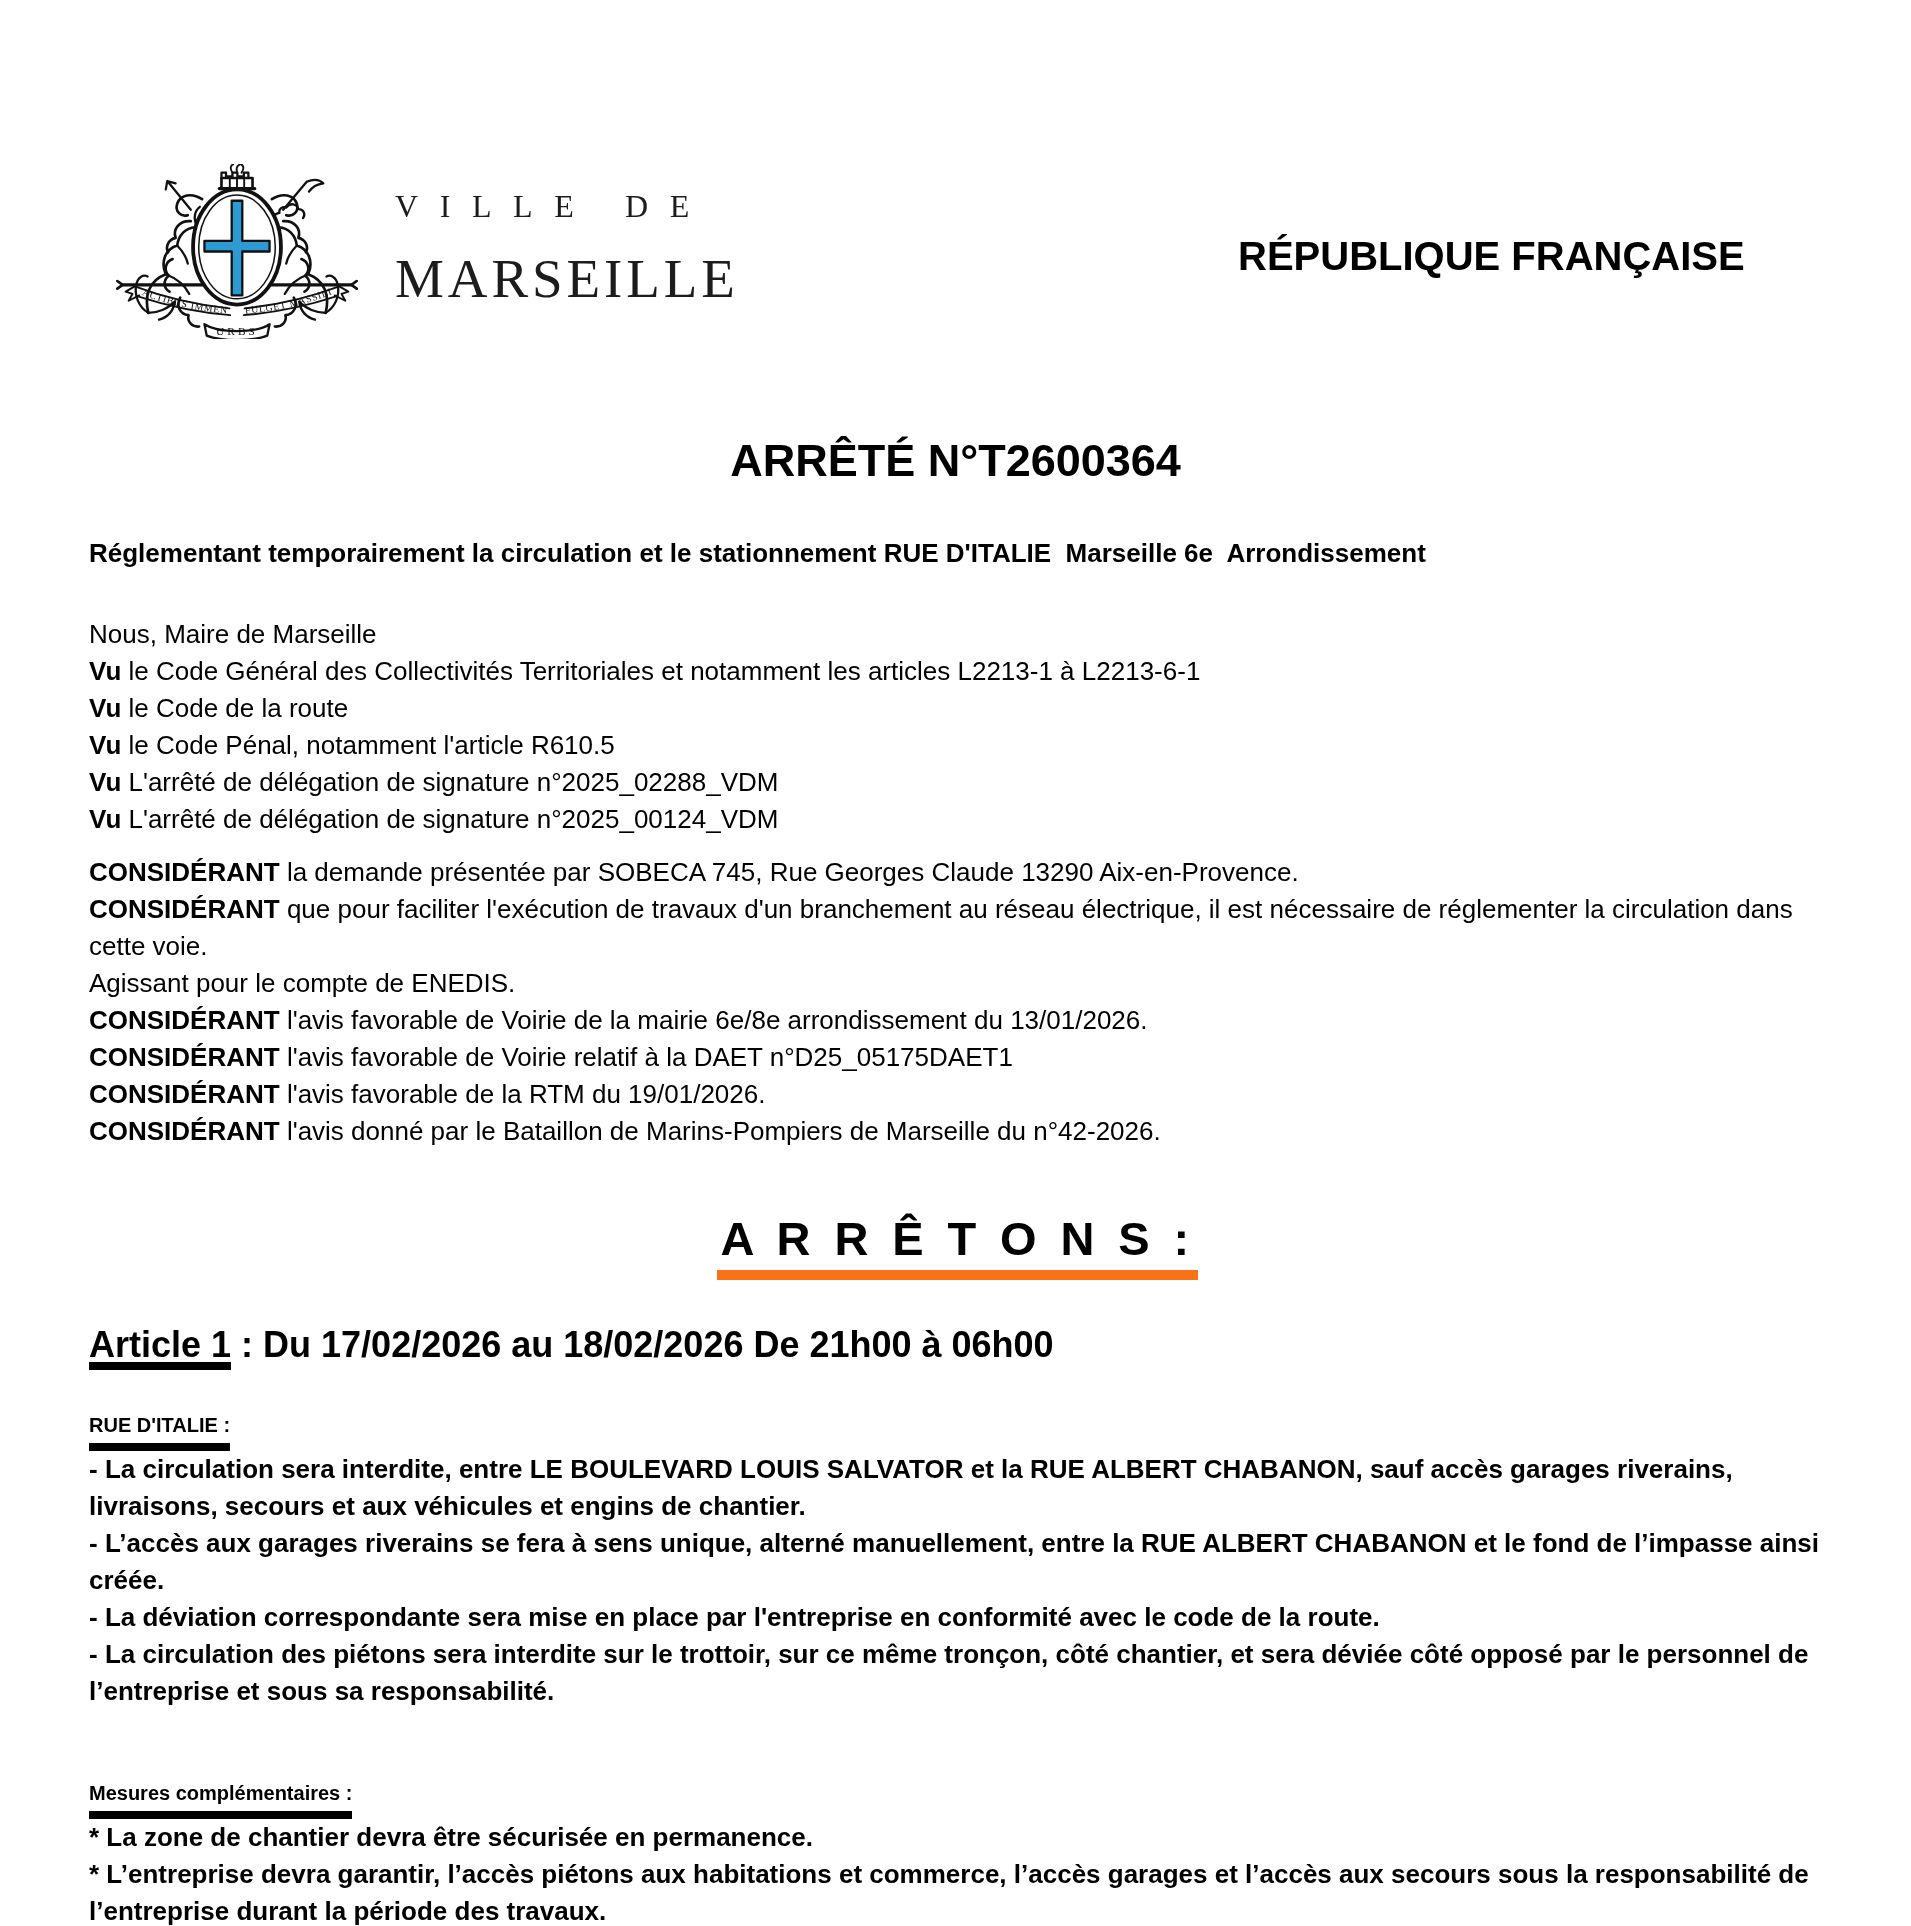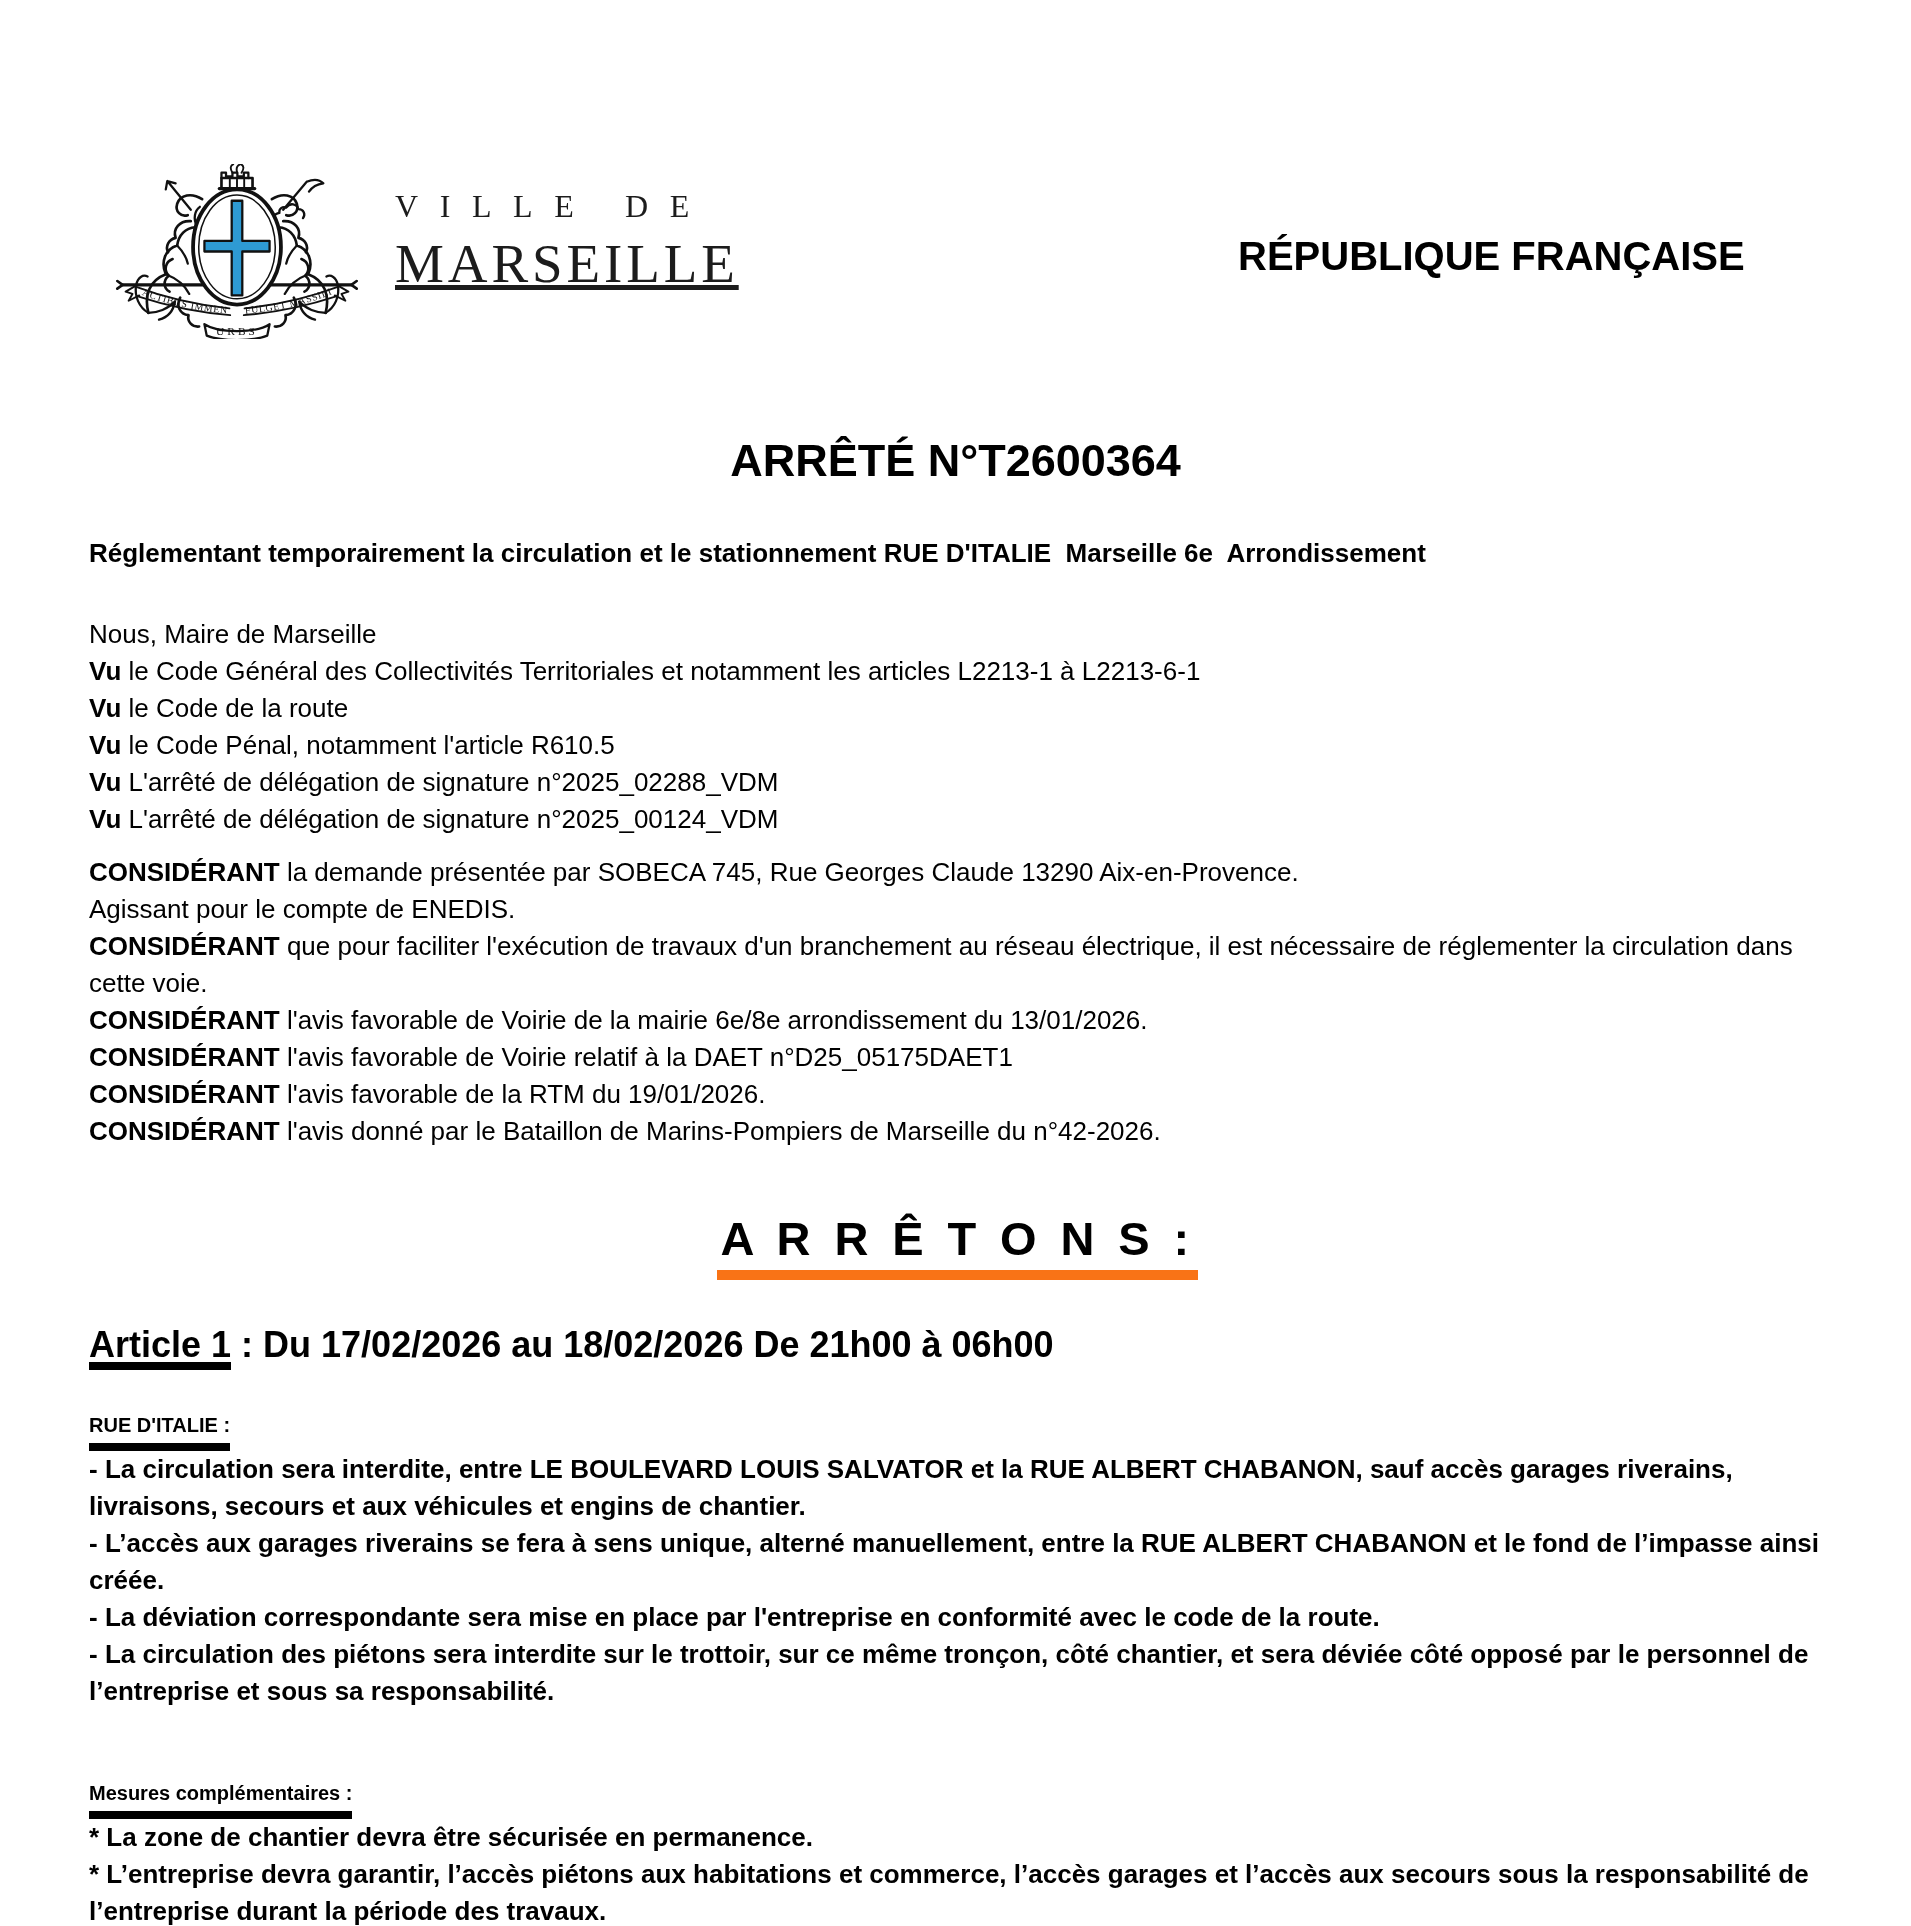--- a/index.html
+++ b/index.html
@@ -9,21 +9,21 @@
     font-family: "Liberation Sans", "DejaVu Sans", sans-serif;
     color: #000;
   }
   .page { position: relative; width: 1911px; height: 2703px; background: #fff; overflow: hidden; }
 
   
   .logo-block { position: absolute; left: 112px; top: 164px; display: flex; align-items: flex-start; }
   .coa { width: 250px; height: 175px; flex: 0 0 auto; }
   .logo-text { margin-left: 33px; font-family: "Liberation Serif", "DejaVu Serif", serif; color: #1c1c1c; }
   .logo-ville { font-size: 32px; letter-spacing: 21.6px; margin-top: 24px; white-space: nowrap; }
-  .logo-mars  { font-size: 55px; letter-spacing: 3.9px; margin-top: 7px; white-space: nowrap; text-decoration: underline; }
+  .logo-mars  { font-size: 55px; letter-spacing: 3.9px; margin-top: 22px; white-space: nowrap; }
   .republique { position: absolute; left: 1238px; top: 234px; font-size: 40px; font-weight: bold; white-space: nowrap; }
 
   
   .title { position: absolute; top: 435px; left: 0; width: 100%; margin: 0; text-align: center;
            font-size: 45px; font-weight: bold; }
 
   
   .content { position: absolute; left: 89px; top: 535px; width: 1737px;
              font-size: 26px; line-height: 37px; }
   .content p { margin: 0; }
@@ -129,22 +129,22 @@
         <div class="doc-line"><span>Nous, Maire de Marseille</span></div>
         <div class="doc-line"><span class="b">Vu</span><span> le Code Général des Collectivités Territoriales et notamment les articles L2213-1 à L2213-6-1</span></div>
         <div class="doc-line"><span class="b">Vu</span><span> le Code de la route</span></div>
         <div class="doc-line"><span class="b">Vu</span><span> le Code Pénal, notamment l'article R610.5</span></div>
         <div class="doc-line"><span class="b">Vu</span><span> L'arrêté de délégation de signature n°2025_02288_VDM</span></div>
         <div class="doc-line"><span class="b">Vu</span><span> L'arrêté de délégation de signature n°2025_00124_VDM</span></div>
       </div>
 
     <div class="considerants">
         <div class="doc-line"><span class="b">CONSIDÉRANT</span><span> la demande présentée par SOBECA 745, Rue Georges Claude 13290 Aix-en-Provence.</span></div>
+        <div class="doc-line"><span class="b">CONSIDÉRANT</span><span> que pour faciliter l'exécution de travaux d'un branchement au réseau électrique, il est nécessaire de réglementer la circulation dans cette voie.</span></div>
         <div class="doc-line"><span>Agissant pour le compte de ENEDIS.</span></div>
-        <div class="doc-line"><span class="b">CONSIDÉRANT</span><span> que pour faciliter l'exécution de travaux d'un branchement au réseau électrique, il est nécessaire de réglementer la circulation dans cette voie.</span></div>
         <div class="doc-line"><span class="b">CONSIDÉRANT</span><span> l'avis favorable de Voirie de la mairie 6e/8e arrondissement du 13/01/2026.</span></div>
         <div class="doc-line"><span class="b">CONSIDÉRANT</span><span> l'avis favorable de Voirie relatif à la DAET n°D25_05175DAET1</span></div>
         <div class="doc-line"><span class="b">CONSIDÉRANT</span><span> l'avis favorable de la RTM du 19/01/2026.</span></div>
         <div class="doc-line"><span class="b">CONSIDÉRANT</span><span> l'avis donné par le Bataillon de Marins-Pompiers de Marseille du n°42-2026.</span></div>
       </div>
 
     <div class="arretons-wrap">
       <span class="arretons">A R R Ê T O N S :</span>
     </div>
 

